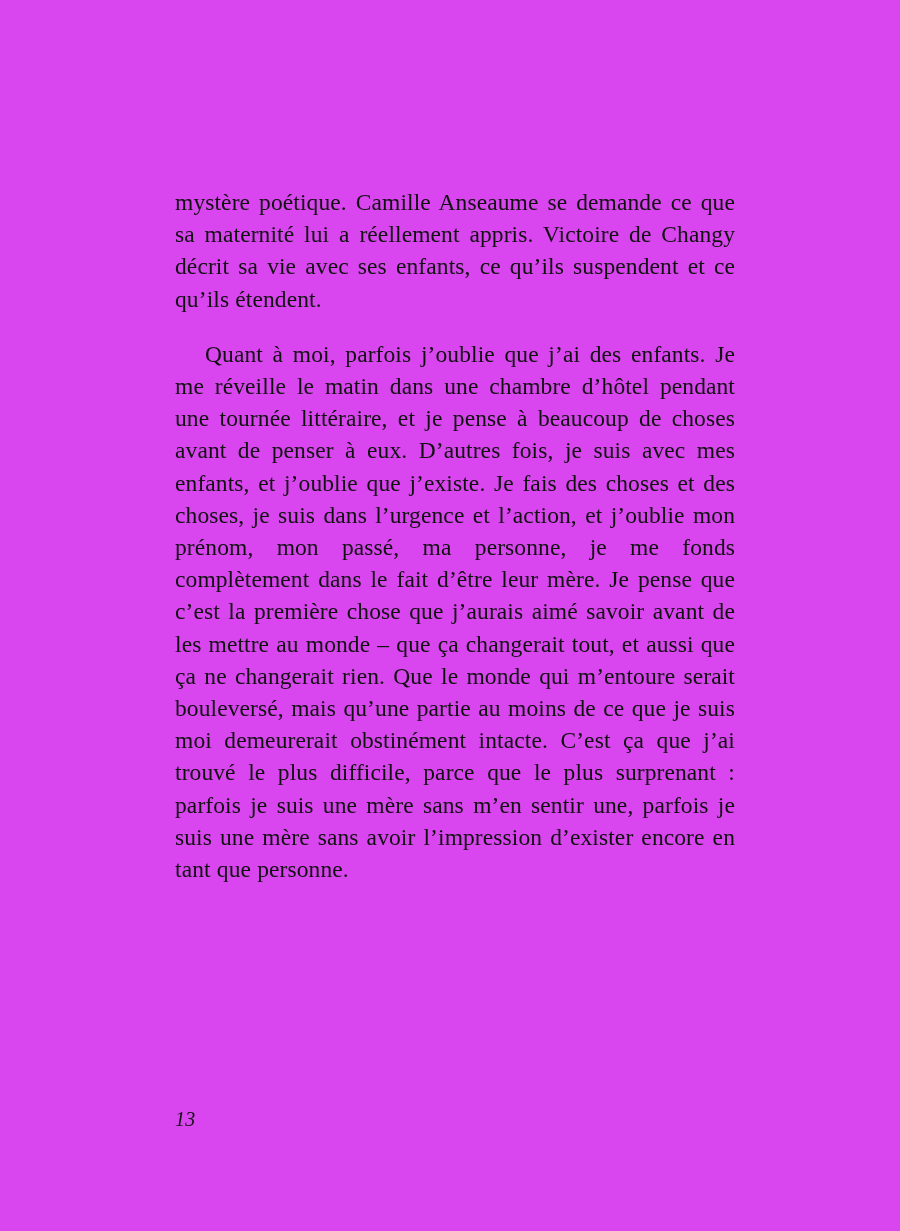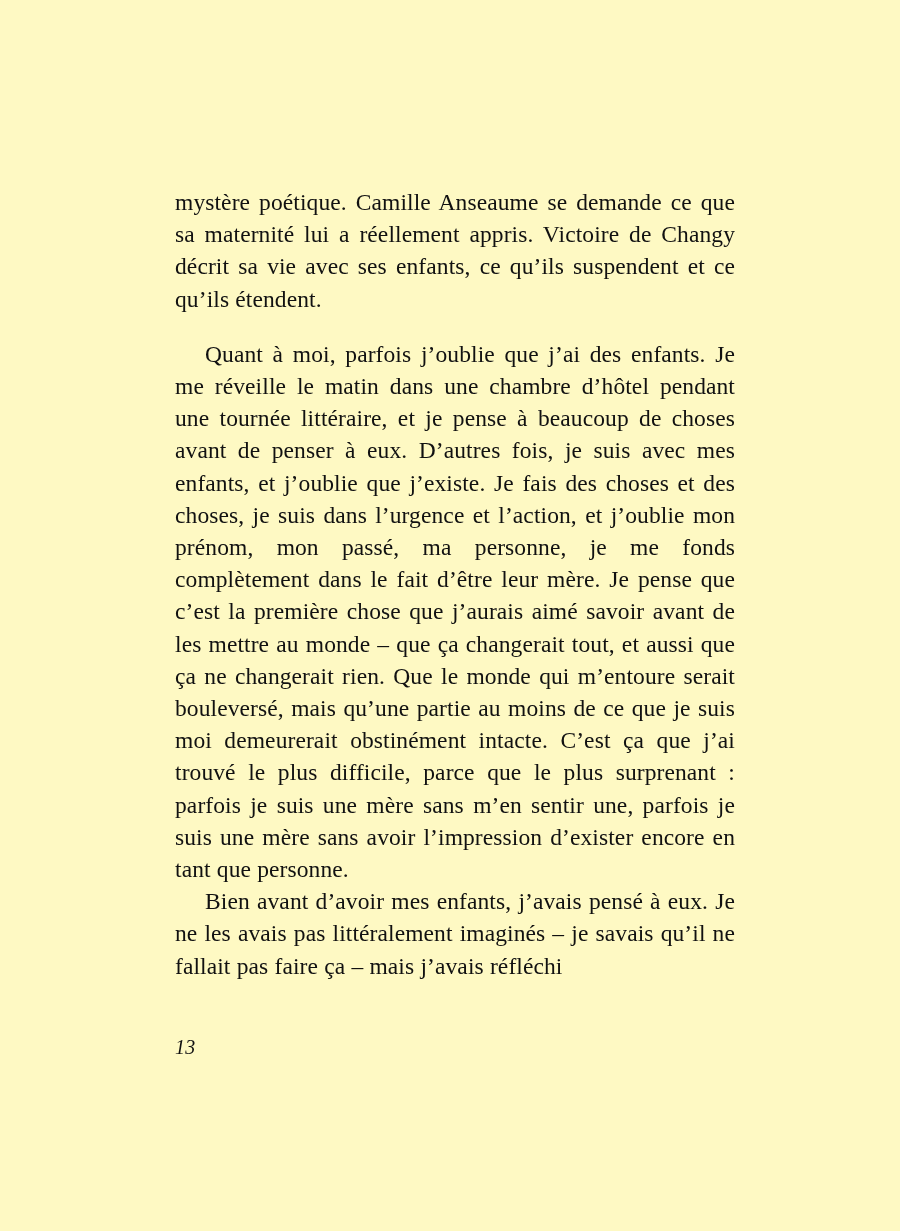--- a/index.html
+++ b/index.html
@@ -10,21 +10,21 @@
   }
   body {
     font-family: "Liberation Serif", "DejaVu Serif", serif;
     color: #000000;
   }
   .page {
     position: relative;
     width: 900px;
     height: 1231px;
     margin: 0 auto;
-    background: #fef9c3;
+    background: #d946ef;
     overflow: hidden;
     box-sizing: border-box;
   }
   .text-block {
     position: absolute;
     left: 175px;
     top: 186px;
     width: 560px;
   }
   .para {
@@ -45,36 +45,35 @@
   .para.gap-before {
     margin-top: 23px;
   }
   
   .para:last-child {
     text-align: justify;
   }
   .folio {
     position: absolute;
     left: 175px;
-    top: 1037px;
+    top: 1109px;
     font-size: 20px;
     font-style: italic;
     line-height: 1;
     color: #111111;
     letter-spacing: 0.3px;
   }
 </style>
 </head>
 <body>
 
 <div class="page">
 
   <div class="text-block">
     <p class="para">mystère poétique. Camille Anseaume se demande ce que sa maternité lui a réellement appris. Victoire de Changy décrit sa vie avec ses enfants, ce qu’ils suspendent et ce qu’ils étendent.</p>
 
     <p class="para indent gap-before">Quant à moi, parfois j’oublie que j’ai des enfants. Je me réveille le matin dans une chambre d’hôtel pendant une tournée littéraire, et je pense à beaucoup de choses avant de penser à eux. D’autres fois, je suis avec mes enfants, et j’oublie que j’existe. Je fais des choses et des choses, je suis dans l’urgence et l’action, et j’oublie mon prénom, mon passé, ma personne, je me fonds complètement dans le fait d’être leur mère. Je pense que c’est la première chose que j’aurais aimé savoir avant de les mettre au monde – que ça changerait tout, et aussi que ça ne changerait rien. Que le monde qui m’entoure serait bouleversé, mais qu’une partie au moins de ce que je suis moi demeurerait obstinément intacte. C’est ça que j’ai trouvé le plus difficile, parce que le plus surprenant : parfois je suis une mère sans m’en sentir une, parfois je suis une mère sans avoir l’impression d’exister encore en tant que personne.</p>
 
-    <p class="para indent">Bien avant d’avoir mes enfants, j’avais pensé à eux. Je ne les avais pas littéralement imaginés – je savais qu’il ne fallait pas faire ça – mais j’avais réfléchi</p>
   </div>
 
   <div class="folio">13</div>
 
 </div>
 
 </body></html>

